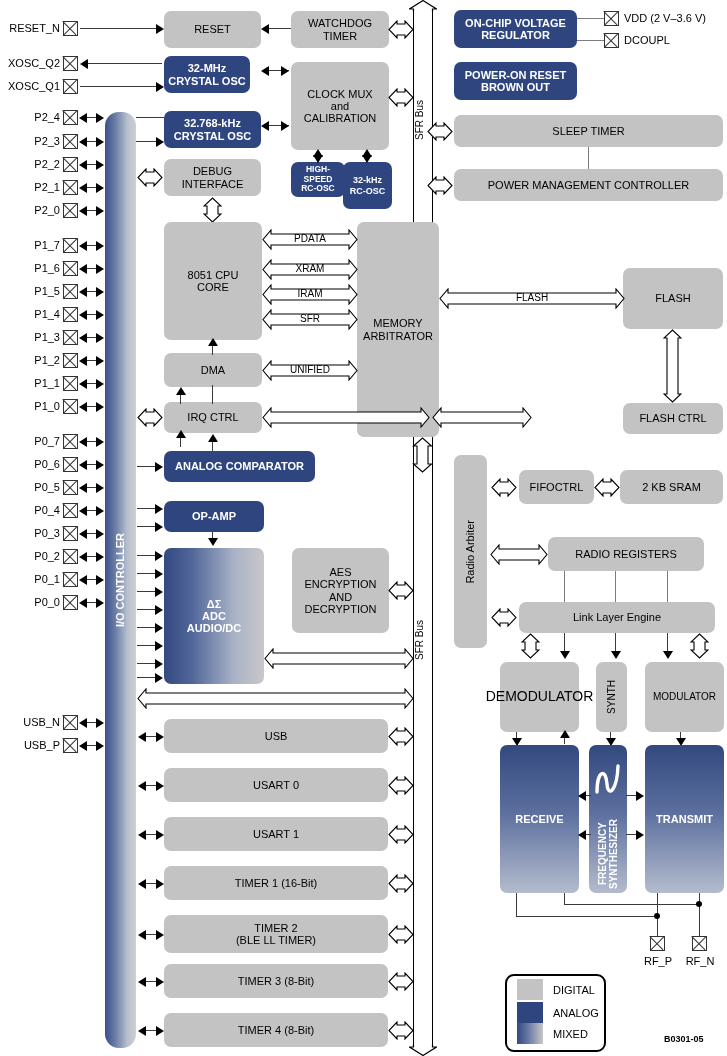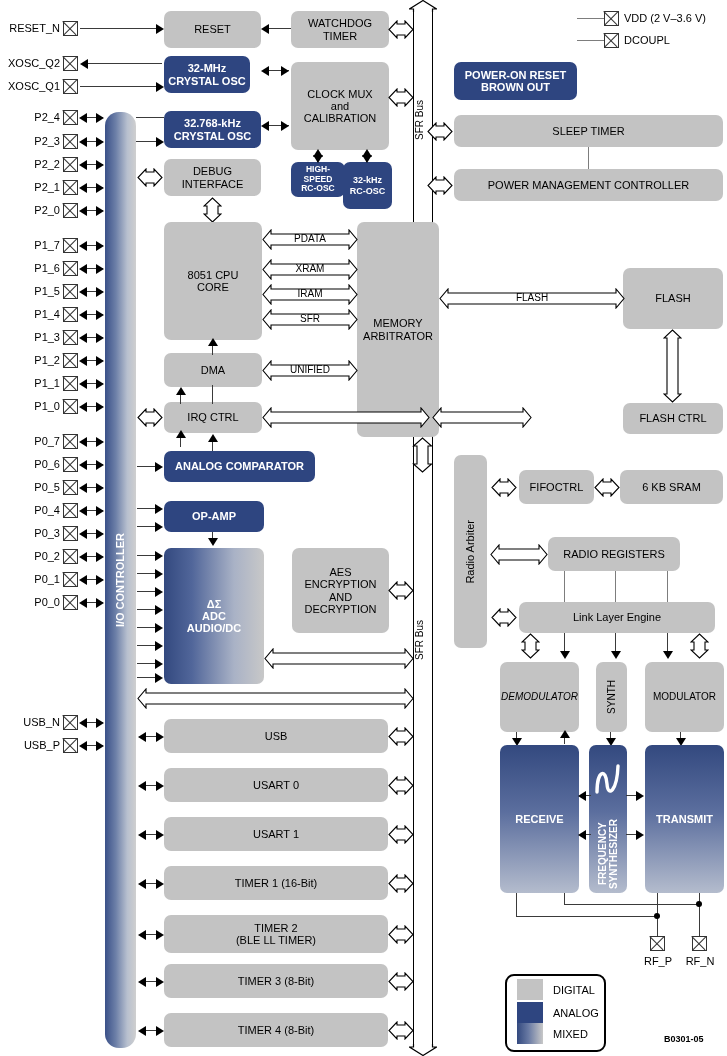--- a/index.html
+++ b/index.html
@@ -291,20 +291,24 @@
     <svg width="26" height="19" viewBox="0 0 26 19">
         <path d="M9 4 L9 1 L1 9.5 L9 18 L9 15 L17 15 L17 18 L25 9.5 L17 1 L17 4 Z" fill="#fff" stroke="#000" stroke-width="1.1"></path>
       </svg>
   </div>
   <div class="hbus" style="left:388px;top:88px;">
     <svg width="26" height="19" viewBox="0 0 26 19">
         <path d="M9 4 L9 1 L1 9.5 L9 18 L9 15 L17 15 L17 18 L25 9.5 L17 1 L17 4 Z" fill="#fff" stroke="#000" stroke-width="1.1"></path>
       </svg>
   </div>
 
+  <div class="blk analog" style="left:454px;top:10px;width:123px;height:38px;white-space:pre-line;">
+    <span>ON-CHIP VOLTAGE
+REGULATOR</span>
+  </div>
   <div class="pin" style="left:604px;top:11px;"></div>
   <div class="plabel l" style="left:624px;top:12px;width:110px;">VDD (2 V–3.6 V)</div>
   <div class="pin" style="left:604px;top:33px;"></div>
   <div class="plabel l" style="left:624px;top:34px;width:110px;">DCOUPL</div>
   <div class="ln lnh lnlt" style="left:577px;top:18px;width:27px;"></div>
   <div class="ln lnh lnlt" style="left:577px;top:40px;width:27px;"></div>
 
   <div class="blk analog" style="left:454px;top:62px;width:123px;height:38px;white-space:pre-line;">
     <span>POWER-ON RESET
 BROWN OUT</span>
@@ -492,34 +496,34 @@
   </div>
 
   <div class="blk digital" style="left:454px;top:455px;width:33px;height:193px;">
     <span class="vert">Radio Arbiter</span>
   </div>
 
   <div class="blk digital" style="left:519px;top:470px;width:75px;height:34px;">
     <span>FIFOCTRL</span>
   </div>
   <div class="blk digital" style="left:620px;top:470px;width:103px;height:34px;">
-    <span>6 KB SRAM</span>
+    <span>2 KB SRAM</span>
   </div>
   <div class="hbus" style="left:491px;top:478px;">
     <svg width="26" height="19" viewBox="0 0 26 19">
         <path d="M9 4 L9 1 L1 9.5 L9 18 L9 15 L17 15 L17 18 L25 9.5 L17 1 L17 4 Z" fill="#fff" stroke="#000" stroke-width="1.1"></path>
       </svg>
   </div>
   <div class="hbus" style="left:594px;top:478px;">
     <svg width="26" height="19" viewBox="0 0 26 19">
         <path d="M9 4 L9 1 L1 9.5 L9 18 L9 15 L17 15 L17 18 L25 9.5 L17 1 L17 4 Z" fill="#fff" stroke="#000" stroke-width="1.1"></path>
       </svg>
   </div>
 
-  <div class="blk digital" style="left:548px;top:537px;width:132px;height:34px;">
+  <div class="blk digital" style="left:548px;top:537px;width:156px;height:34px;">
     <span>RADIO REGISTERS</span>
   </div>
   <div class="hbus" style="left:490px;top:544px;">
     <svg width="58" height="21" viewBox="0 0 58 21">
         <path d="M9 5 L9 1 L1 10.5 L9 20 L9 16 L49 16 L49 20 L57 10.5 L49 1 L49 5 Z" fill="#fff" stroke="#000" stroke-width="1.1"></path>
       </svg>
   </div>
 
   <div class="blk digital" style="left:519px;top:602px;width:196px;height:31px;">
     <span>Link Layer Engine</span>
@@ -545,21 +549,21 @@
         <path d="M4 9 L1 9 L9.5 1 L18 9 L15 9 L15 17 L18 17 L9.5 25 L1 17 L4 17 Z" fill="#fff" stroke="#000" stroke-width="1.1"></path>
       </svg>
   </div>
   <div class="hbus" style="left:690px;top:633px;">
     <svg width="19" height="26" viewBox="0 0 19 26">
         <path d="M4 9 L1 9 L9.5 1 L18 9 L15 9 L15 17 L18 17 L9.5 25 L1 17 L4 17 Z" fill="#fff" stroke="#000" stroke-width="1.1"></path>
       </svg>
   </div>
 
   <div class="blk digital" style="left:500px;top:662px;width:79px;height:70px;">
-    <span style="font-size:10px;font-style:italic;">DEMODULATOR</span>
+    <span style="font-size:14px;">DEMODULATOR</span>
   </div>
   <div class="blk digital" style="left:596px;top:662px;width:31px;height:70px;">
     <span class="vert" style="font-size:10px;">SYNTH</span>
   </div>
   <div class="blk digital" style="left:645px;top:662px;width:79px;height:70px;">
     <span style="font-size:10px;">MODULATOR</span>
   </div>
 
   <div class="ln lnv" style="left:516px;top:732px;height:9px;"></div>
     <div class="ah ah-d" style="left:512px;top:738px;"></div>

